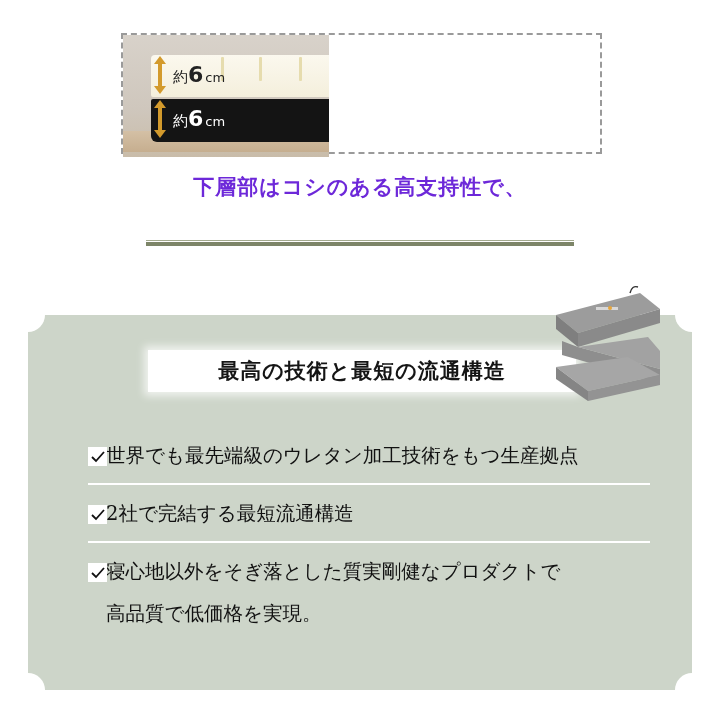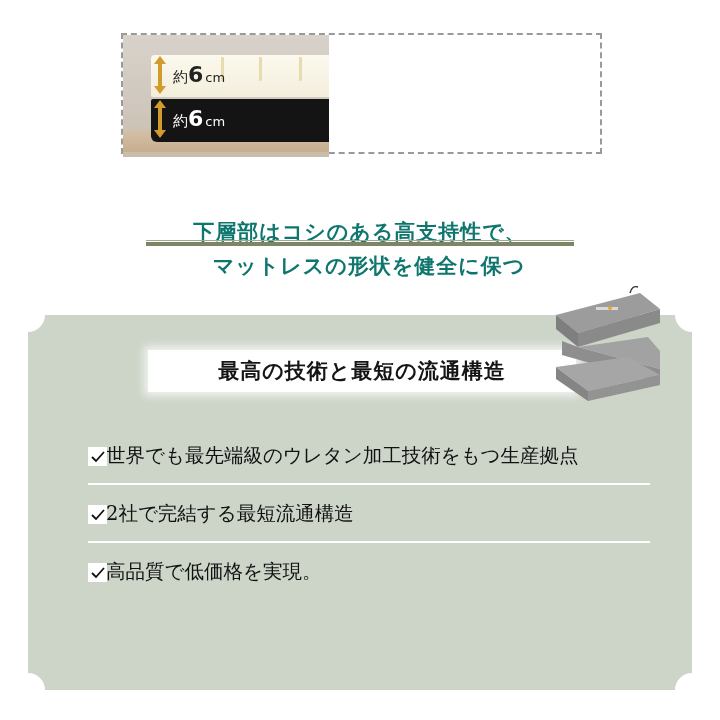--- a/index.html
+++ b/index.html
@@ -50,21 +50,21 @@
   .spec-text {
     position: absolute; left: 216px; top: 2px; width: 260px;
     font-family: "DejaVu Sans", sans-serif; font-size: 16.5px; line-height: 25px; color: #2a2a2a;
     letter-spacing: -0.3px;
   }
 
   
   .headline {
     position: absolute; left: 146px; top: 170px; width: 428px;
     text-align: center; font-family: "DejaVu Sans", sans-serif; font-weight: bold;
-    font-size: 21px; line-height: 34px; color: #0f766e; letter-spacing: 1px; margin-top: 45px;
+    font-size: 21px; line-height: 34px; color: #6d28d9; letter-spacing: 1px;
   }
   .headline .l2 { display: block; padding-left: 18px; }
   .rule-top { position: absolute; left: 146px; top: 240px; width: 428px; height: 1px; background: #a3a98e; }
   .rule-bottom { position: absolute; left: 146px; top: 242px; width: 428px; height: 4px; background: #7d8568; }
 
   
   .panel {
     position: absolute; left: 28px; top: 315px; width: 664px; height: 375px;
     background: #cdd5c9;
   }
@@ -130,21 +130,20 @@
       <span class="dim-text">
         <span>約</span><span class="num">6</span><span class="unit">cm</span>
       </span>
     </div>
   </div>
 
 </div>
 
 <div class="headline">
   <span class="l1">下層部はコシのある高支持性で、</span>
-  <span class="l2">マットレスの形状を健全に保つ</span>
 </div>
 <div class="rule-top"></div>
 <div class="rule-bottom"></div>
 
 <div class="panel">
   <span class="notch tl"></span>
   <span class="notch tr"></span>
   <span class="notch bl"></span>
   <span class="notch br"></span>
 
@@ -189,16 +188,17 @@
       </span>
       <span class="line">2社で完結する最短流通構造</span>
     </div>
     <div class="divider"></div>
     <div class="feature">
       <span class="check">
         <svg width="14" height="12" viewBox="0 0 14 12">
             <path d="M1 6 L5 10 L13 1" stroke="#111" stroke-width="1.8" fill="none"></path>
           </svg>
       </span>
+      <span class="line">寝心地以外をそぎ落とした質実剛健なプロダクトで</span>
       <span class="line">高品質で低価格を実現。</span>
     </div>
   </div>
 </div>
 
 </body></html>

